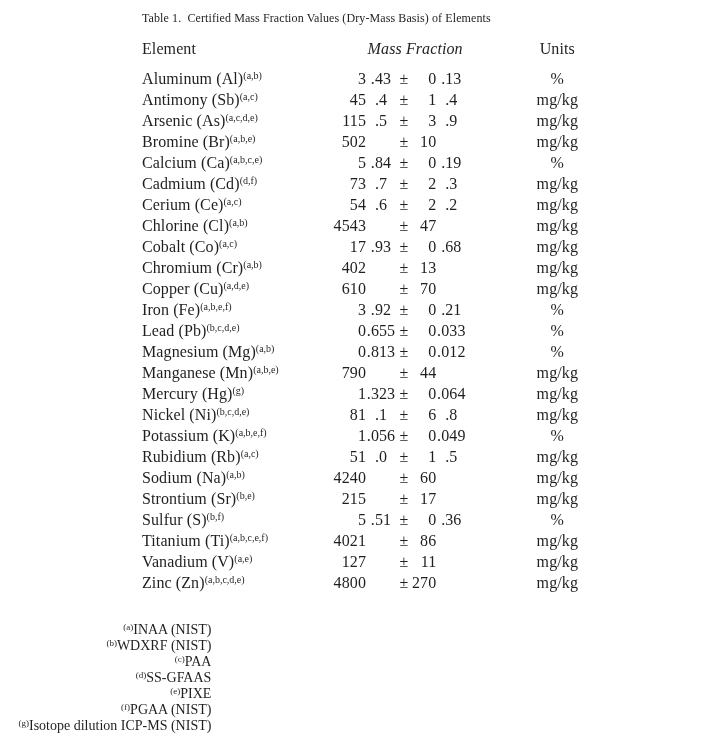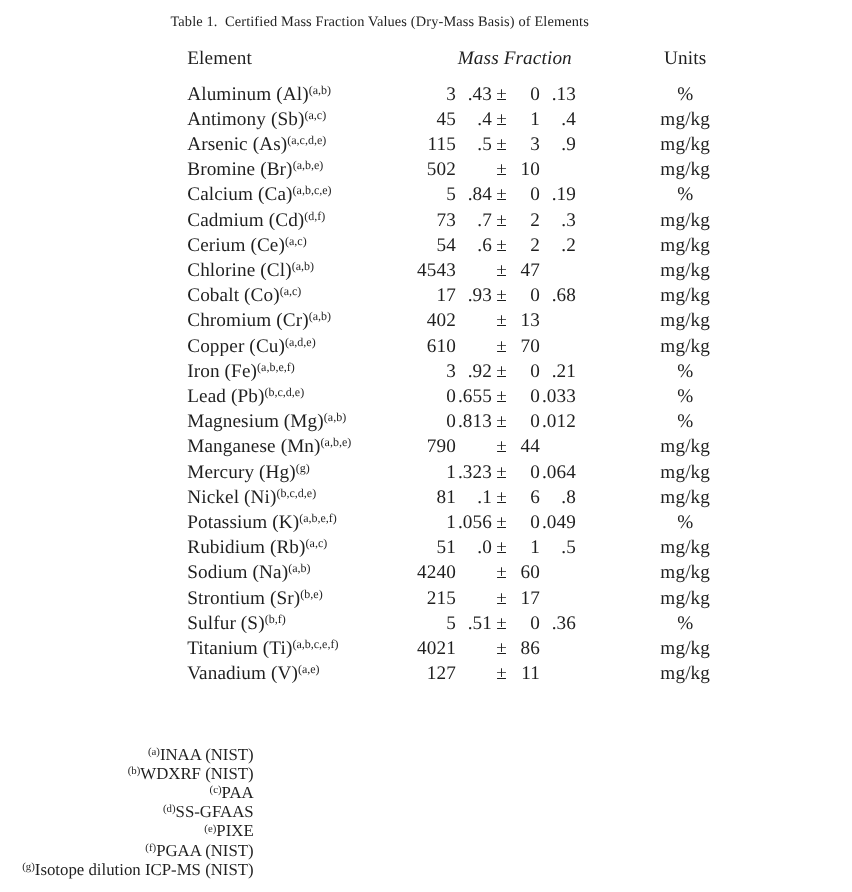--- a/index.html
+++ b/index.html
@@ -17,21 +17,21 @@
     position: absolute;
     left: 142px;
     top: 8px;
     font-size: 12px;
     line-height: 20px;
     white-space: pre;
     letter-spacing: 0.1px;
   }
   table.tbl {
     position: absolute;
-    left: 156px;
+    left: 142px;
     top: 38px;
     border-collapse: collapse;
     table-layout: fixed;
     font-size: 16px;
     letter-spacing: 0.1px;
   }
   table.tbl td {
     padding: 0;
     height: 21px;
     line-height: 21px;
@@ -41,21 +41,21 @@
   tr.spacer td { height: 9px; line-height: 9px; }
   .c-el  { width: 188px; }
   .c-vi  { width: 36px;  }
   .c-vf  { width: 30px;  }
   .c-pm  { width: 16px;  }
   .c-ui  { width: 24px;  }
   .c-uf  { width: 30px;  }
   .c-un  { width: 182px; }
   td.el { text-align: left; }
   td.vi, td.ui { text-align: right; }
-  td.vf, td.uf { text-align: right; }
+  td.vf, td.uf { text-align: center; }
   td.pm { text-align: center; }
   td.un { text-align: center; }
   td.mf-head { text-align: center; font-style: italic; }
   .mf-head span { display: inline-block; transform: translateX(17px); }
   sup.el-sup {
     font-size: 10px;
     line-height: 0;
     vertical-align: baseline;
     position: relative;
     top: -5.5px;
@@ -322,20 +322,29 @@
   </tr>
         <tr class="row">
     <td class="el"><span class="el-name">Vanadium (V)</span><sup class="el-sup">(a,e)</sup></td>
     <td class="vi">127</td>
     <td class="vf"></td>
     <td class="pm">±</td>
     <td class="ui">11</td>
     <td class="uf"></td>
     <td class="un">mg/kg</td>
   </tr>
+        <tr class="row">
+    <td class="el"><span class="el-name">Zinc (Zn)</span><sup class="el-sup">(a,b,c,d,e)</sup></td>
+    <td class="vi">4800</td>
+    <td class="vf"></td>
+    <td class="pm">±</td>
+    <td class="ui">270</td>
+    <td class="uf"></td>
+    <td class="un">mg/kg</td>
+  </tr>
       </tbody>
   </table>
 
   <div class="footnotes" id="footnotes">
       <div class="fn"><sup class="fn-marker">(a)</sup><span class="fn-text">INAA (NIST)</span></div>
       <div class="fn"><sup class="fn-marker">(b)</sup><span class="fn-text">WDXRF (NIST)</span></div>
       <div class="fn"><sup class="fn-marker">(c)</sup><span class="fn-text">PAA</span></div>
       <div class="fn"><sup class="fn-marker">(d)</sup><span class="fn-text">SS-GFAAS</span></div>
       <div class="fn"><sup class="fn-marker">(e)</sup><span class="fn-text">PIXE</span></div>
       <div class="fn"><sup class="fn-marker">(f)</sup><span class="fn-text">PGAA (NIST)</span></div>

